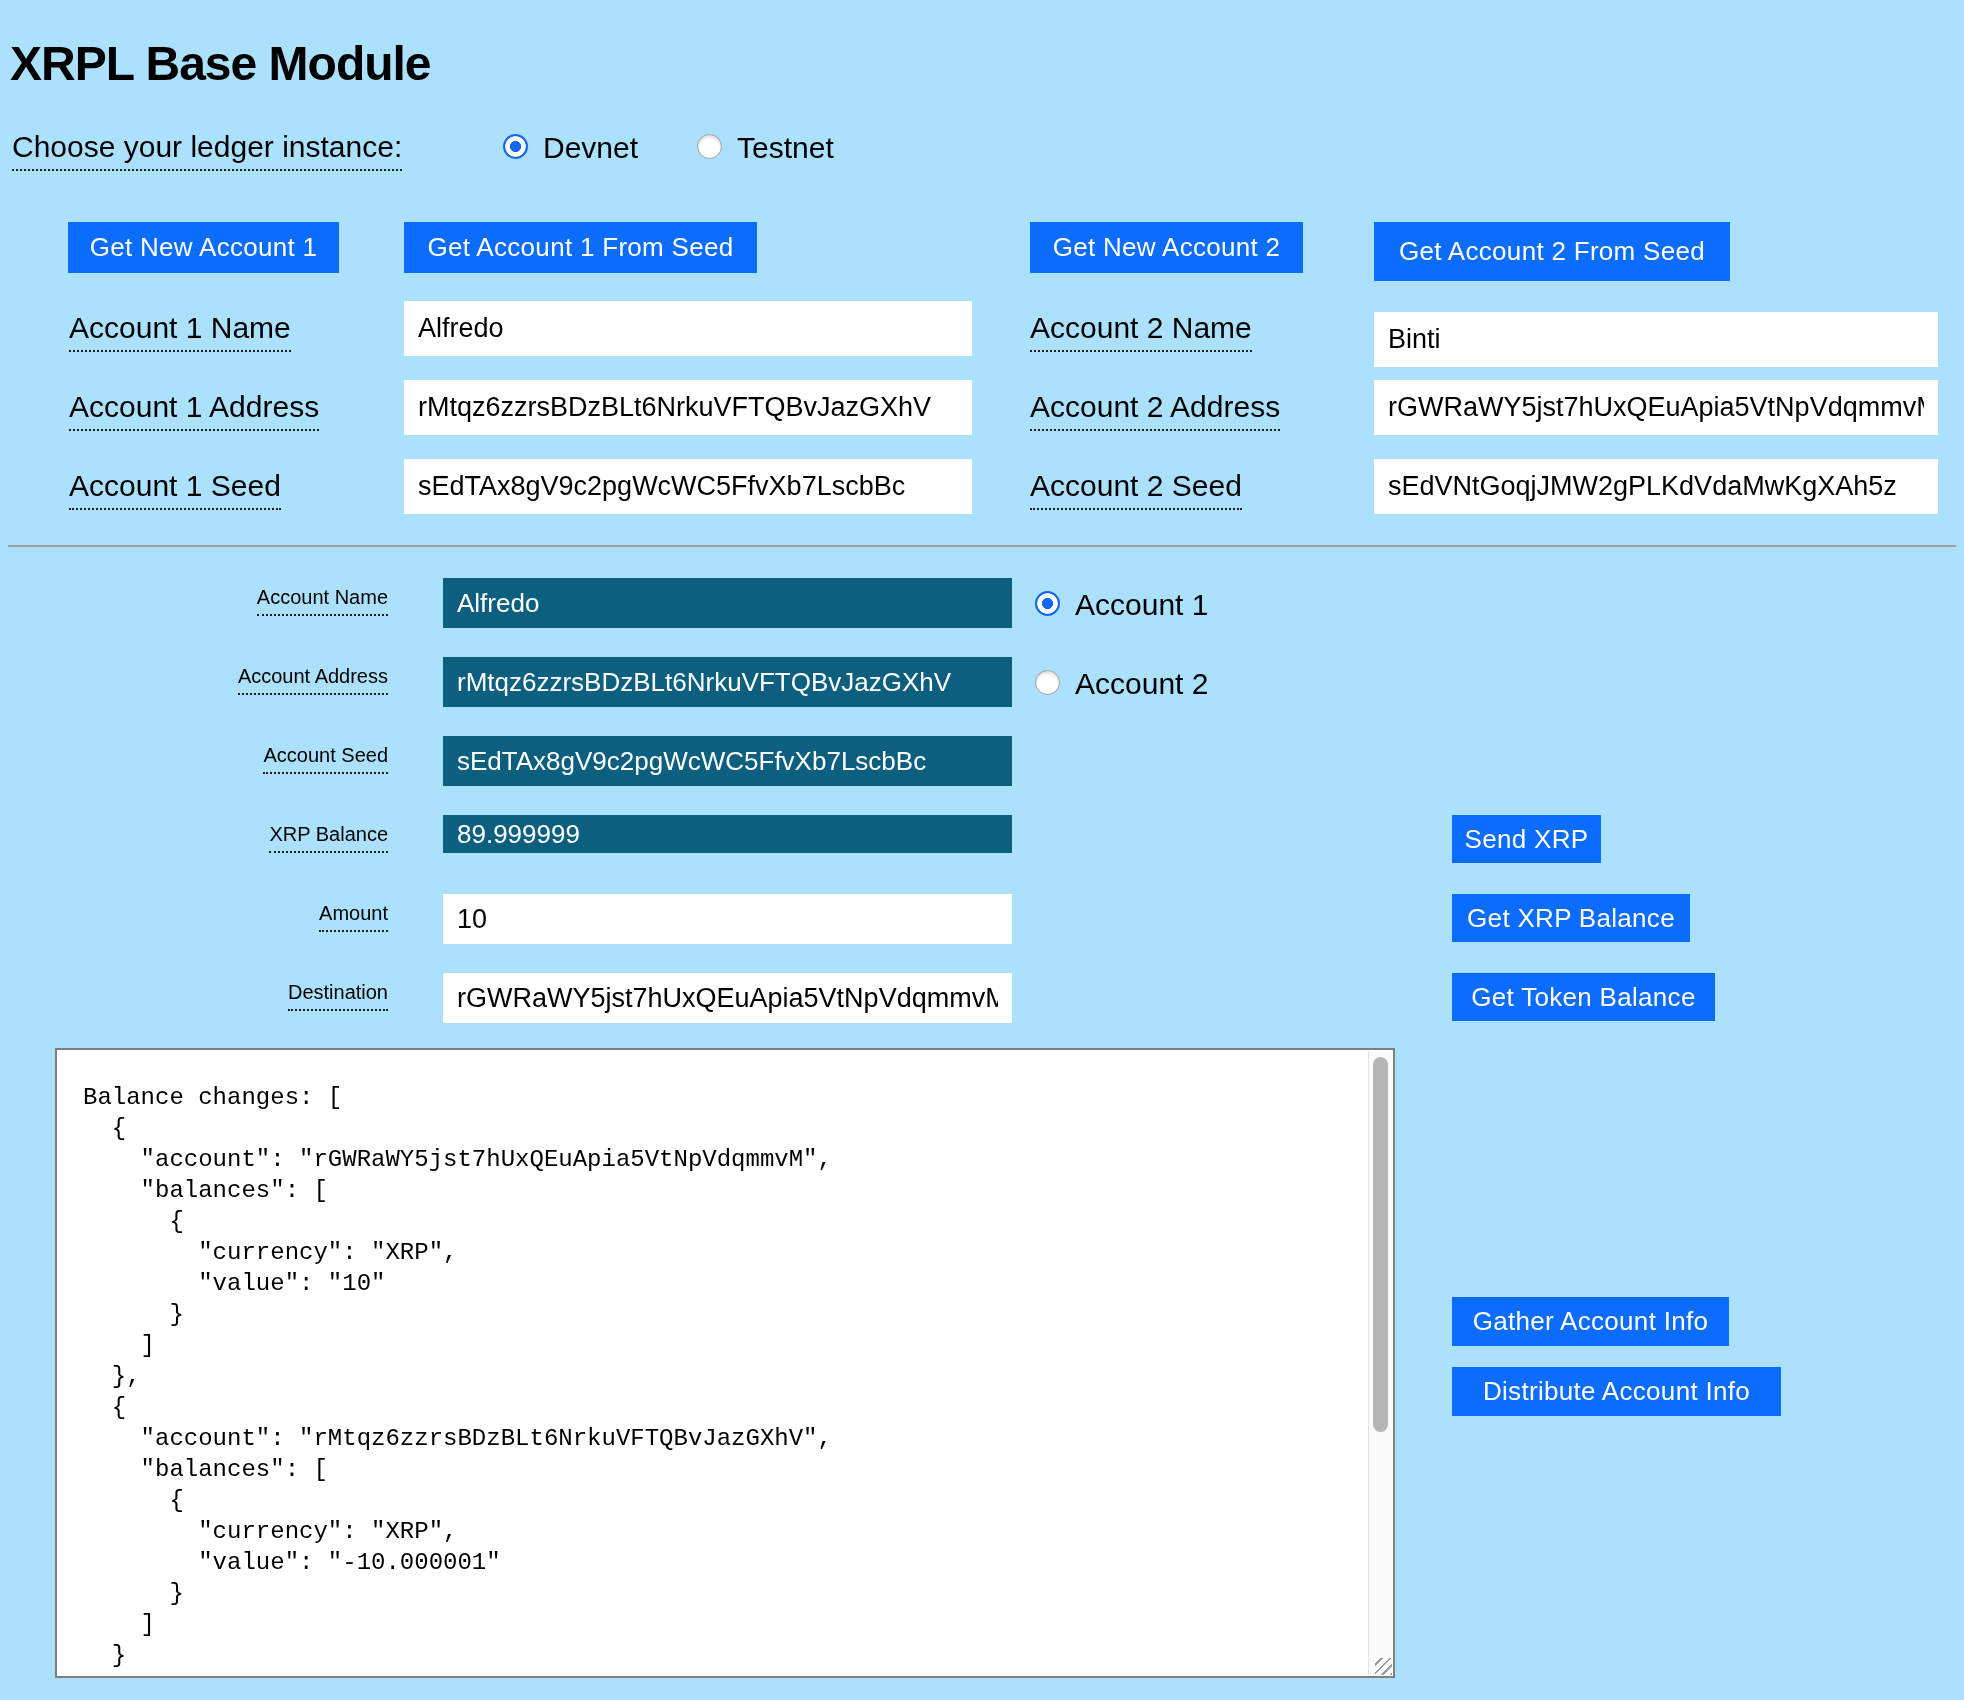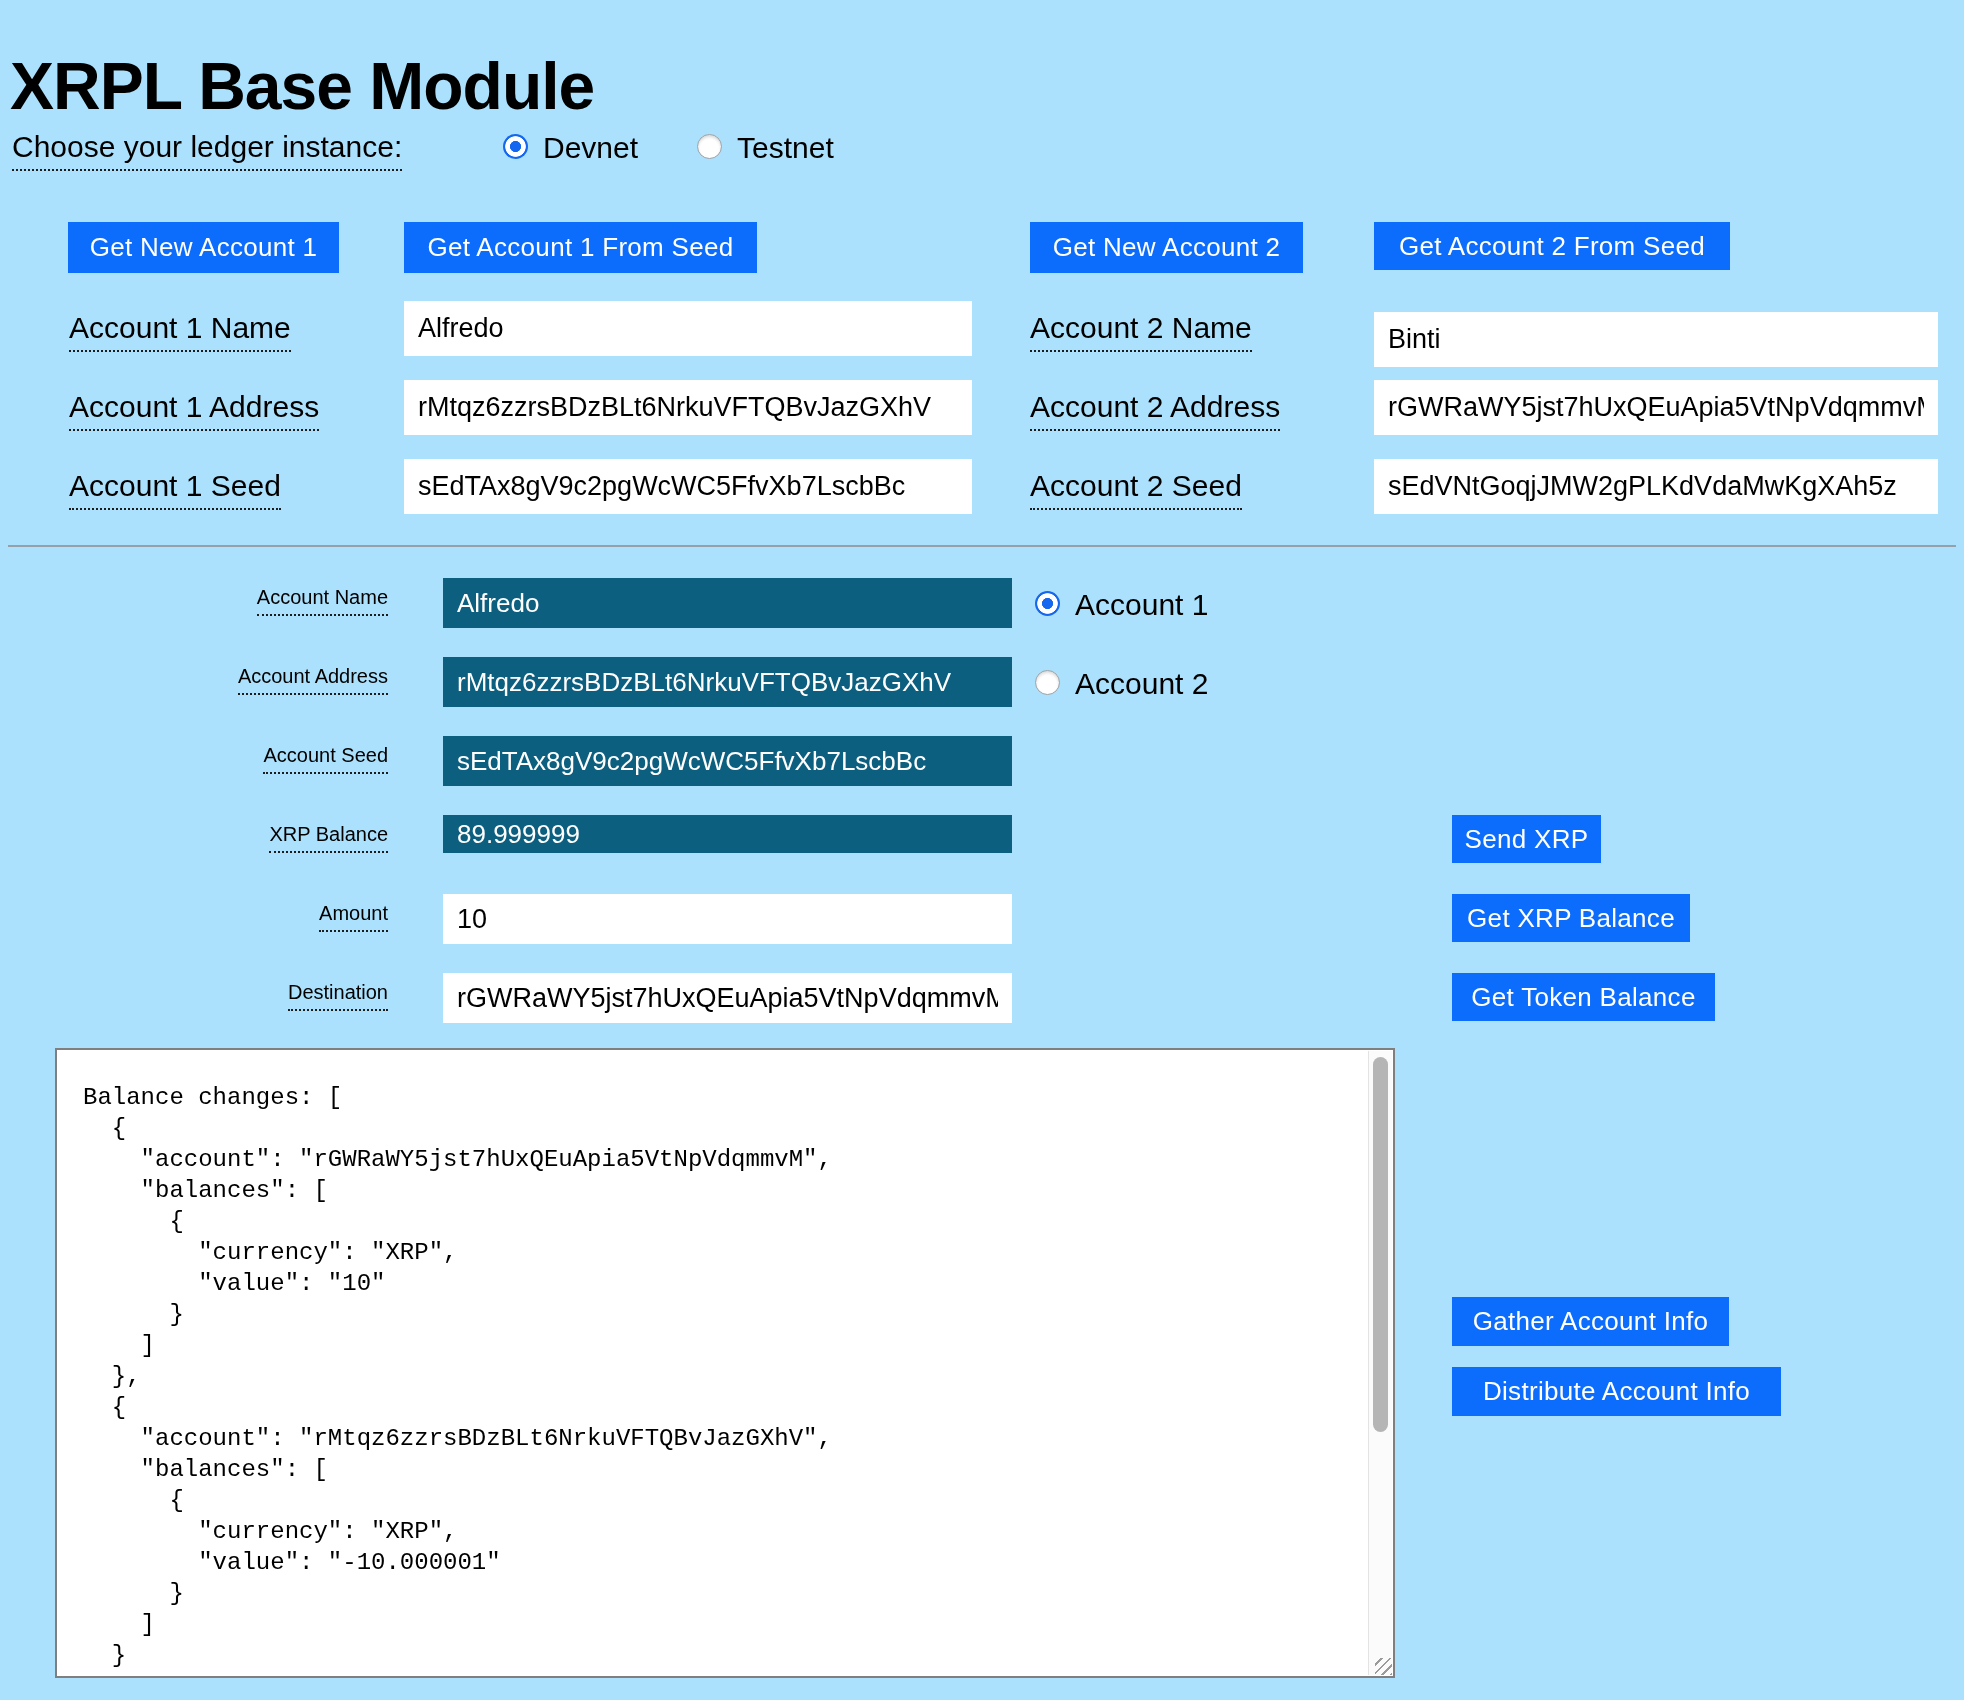--- a/index.html
+++ b/index.html
@@ -6,41 +6,41 @@
   body{
     position:relative;
     width:1964px;height:1700px;
     background:#abe1fc;
     font-family:"Liberation Sans",sans-serif;
     color:#000;
     overflow:hidden;
   }
 
   
-  #title{position:absolute;left:10px;top:4px;font-size:66px;font-weight:bold;letter-spacing:-1px}
+  #title{position:absolute;left:10px;top:4px;font-size:48px;font-weight:bold;letter-spacing:-1px}
 
   
   .lbl{position:absolute;font-size:30px;white-space:nowrap}
   .dotted{display:inline-block;border-bottom:2px dotted #1c1c1c;padding-bottom:5px}
 
   
   .mlbl{position:absolute;left:0;width:388px;text-align:right;font-size:20px;white-space:nowrap}
 
   
   .btn{
     position:absolute;
     background:#0c6cfb;color:#fff;border:none;
     font-family:"Liberation Sans",sans-serif;font-size:26px;
     display:flex;align-items:center;justify-content:center;
     cursor:pointer;white-space:nowrap;letter-spacing:.3px;
   }
   #btn-new1{left:68px;top:222px;width:271px;height:51px}
   #btn-seed1{left:404px;top:222px;width:353px;height:51px}
   #btn-new2{left:1030px;top:222px;width:273px;height:51px}
-  #btn-seed2{left:1374px;top:222px;width:356px;height:48px}
+  #btn-seed2{left:1374px;top:222px;width:356px;height:59px}
   #btn-send{left:1452px;top:815px;width:149px;height:48px}
   #btn-getxrp{left:1452px;top:894px;width:238px;height:48px}
   #btn-gettoken{left:1452px;top:973px;width:263px;height:48px}
   #btn-gather{left:1452px;top:1297px;width:277px;height:49px}
   #btn-distribute{left:1452px;top:1367px;width:329px;height:49px}
 
   
   input.field{
     position:absolute;border:none;background:#fff;color:#000;
     font-family:"Liberation Sans",sans-serif;font-size:27px;

